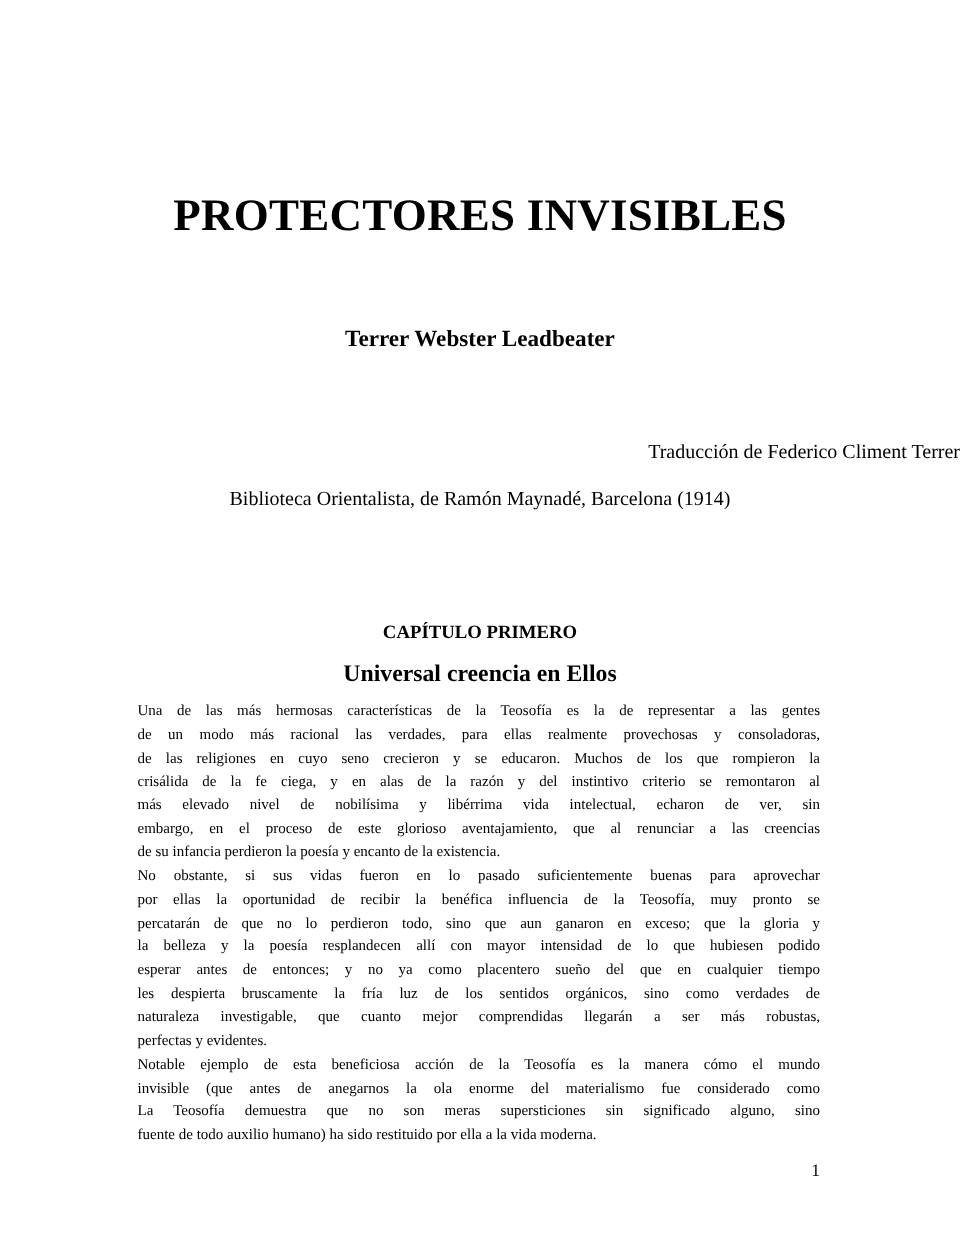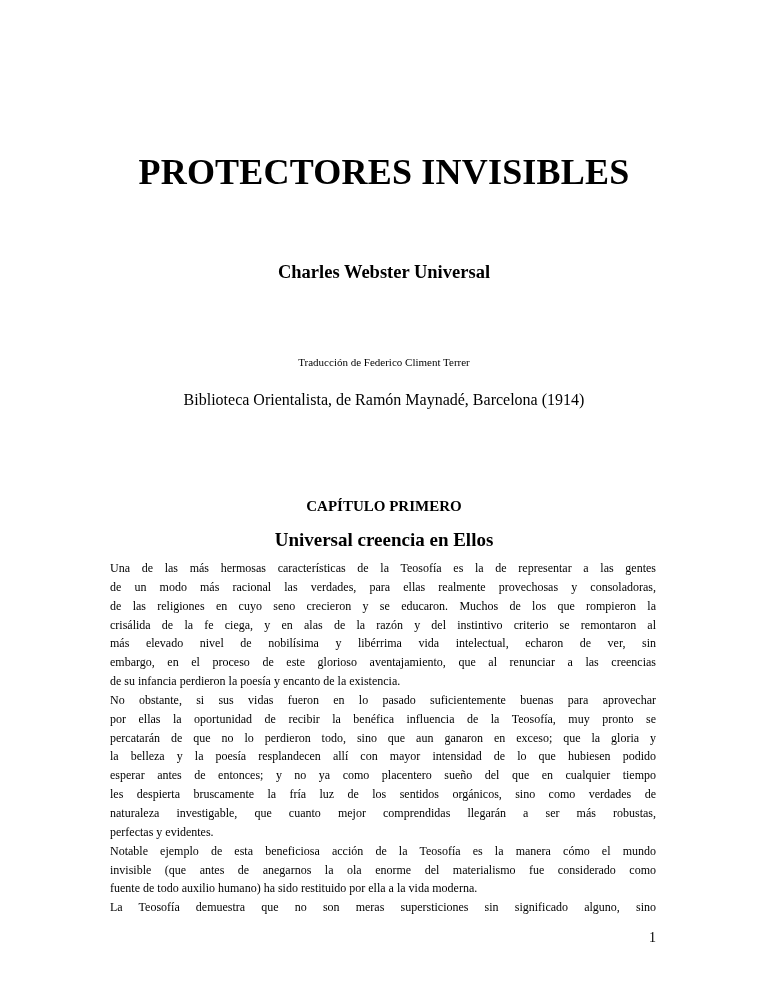--- a/index.html
+++ b/index.html
@@ -2,35 +2,35 @@
 <html><head>
 <meta charset="utf-8">
 <style>
   html, body { margin: 0; padding: 0; background: #ffffff; }
   body { width: 768px; height: 994px; position: relative; overflow: hidden;
          font-family: "Liberation Serif", "DejaVu Serif", serif; color: #000; }
   .page { position: absolute; left: 0; top: 0; width: 768px; height: 994px; background: #fff; }
   .center { position: absolute; left: 0; width: 768px; text-align: center; white-space: nowrap; }
   .title { top: 150px; font-size: 36px; font-weight: bold; line-height: 44px; letter-spacing: 0.2px; }
   .author { top: 260px; font-size: 18.5px; font-weight: bold; line-height: 24px; }
-  .trans { top: 352px; font-size: 11px; line-height: 20px; }
+  .trans { top: 352px; font-size: 16px; line-height: 20px; text-align: right; }
   .pub { top: 390px; font-size: 16px; line-height: 20px; text-align: center; }
   .chapter { top: 496px; font-size: 15px; font-weight: bold; line-height: 20px; }
   .subtitle { top: 530px; font-size: 19px; font-weight: bold; line-height: 20px; }
   .body-text { position: absolute; left: 110px; top: 559px; width: 546px; font-size: 12px; line-height: 18.85px; }
   .line { display: block; white-space: nowrap; text-align: justify; text-align-last: justify; height: 18.85px; overflow: visible; }
   .line.last { text-align-last: left; }
   .page-number { position: absolute; left: 640px; top: 929px; width: 16px; text-align: right; font-size: 14px; line-height: 18px; }
 </style>
 </head>
 <body>
 
 <div class="page">
   <div class="center title">PROTECTORES INVISIBLES</div>
-  <div class="center author">Charles Webster Universal</div>
+  <div class="center author">Terrer Webster Leadbeater</div>
   <div class="center trans">Traducción de Federico Climent Terrer</div>
   <div class="center pub">Biblioteca Orientalista, de Ramón Maynadé, Barcelona (1914)</div>
   <div class="center chapter">CAPÍTULO PRIMERO</div>
   <div class="center subtitle">Universal creencia en Ellos</div>
 
   <div class="body-text">
     <span class="line">Una de las más hermosas características de la Teosofía es la de representar a las gentes</span>
     <span class="line">de un modo más racional las verdades, para ellas realmente provechosas y consoladoras,</span>
     <span class="line">de las religiones en cuyo seno crecieron y se educaron. Muchos de los que rompieron la</span>
     <span class="line">crisálida de la fe ciega, y en alas de la razón y del instintivo criterio se remontaron al</span>
@@ -40,18 +40,18 @@
     <span class="line">No obstante, si sus vidas fueron en lo pasado suficientemente buenas para aprovechar</span>
     <span class="line">por ellas la oportunidad de recibir la benéfica influencia de la Teosofía, muy pronto se</span>
     <span class="line">percatarán de que no lo perdieron todo, sino que aun ganaron en exceso; que la gloria y</span>
     <span class="line">la belleza y la poesía resplandecen allí con mayor intensidad de lo que hubiesen podido</span>
     <span class="line">esperar antes de entonces; y no ya como placentero sueño del que en cualquier tiempo</span>
     <span class="line">les despierta bruscamente la fría luz de los sentidos orgánicos, sino como verdades de</span>
     <span class="line">naturaleza investigable, que cuanto mejor comprendidas llegarán a ser más robustas,</span>
     <span class="line last">perfectas y evidentes.</span>
     <span class="line">Notable ejemplo de esta beneficiosa acción de la Teosofía es la manera cómo el mundo</span>
     <span class="line">invisible (que antes de anegarnos la ola enorme del materialismo fue considerado como</span>
+    <span class="line">La Teosofía demuestra que no son meras supersticiones sin significado alguno, sino</span>
     <span class="line last">fuente de todo auxilio humano) ha sido restituido por ella a la vida moderna.</span>
-    <span class="line">La Teosofía demuestra que no son meras supersticiones sin significado alguno, sino</span>
   </div>
 
   <div class="page-number">1</div>
 </div>
 
 </body></html>

